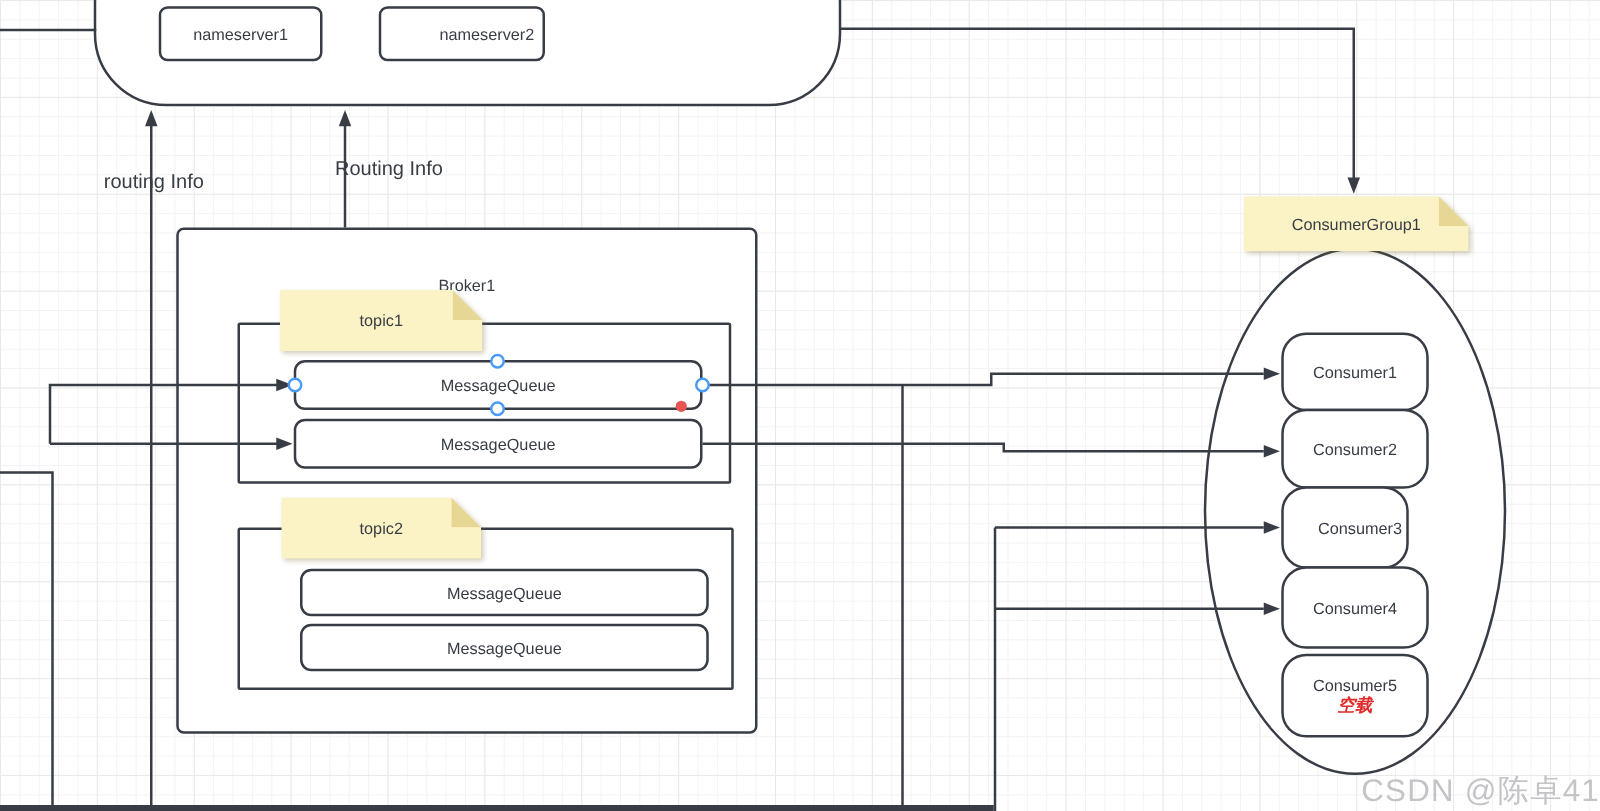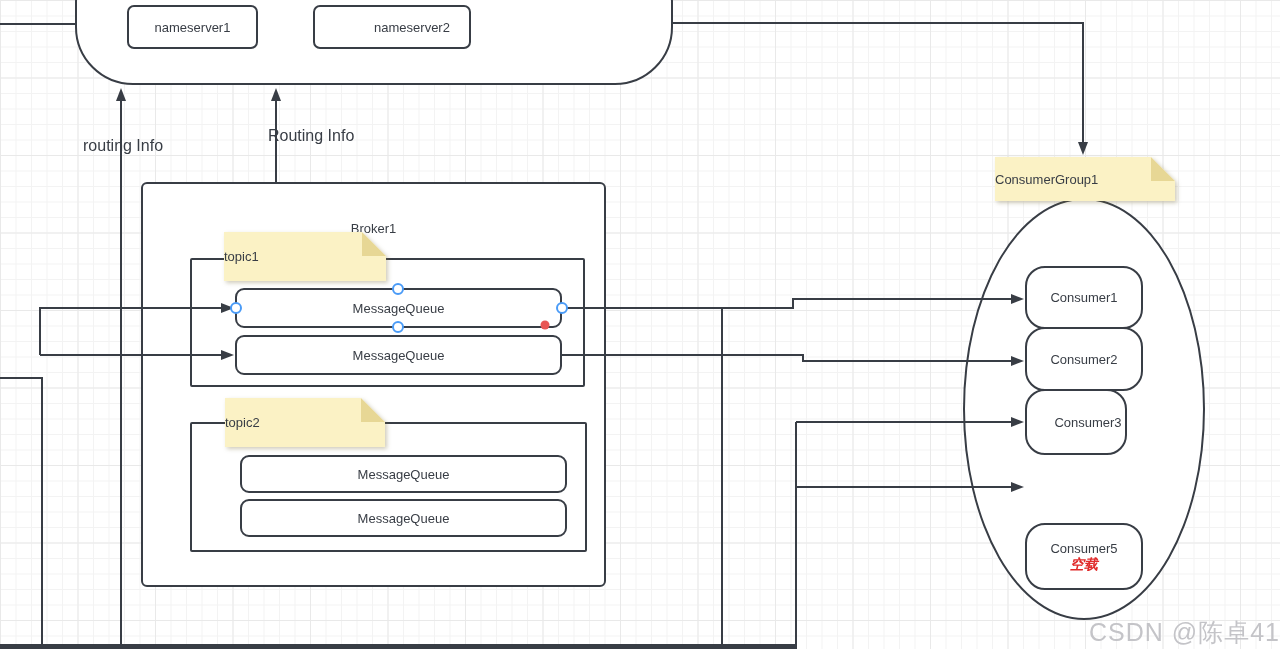--- a/index.html
+++ b/index.html
@@ -15,21 +15,21 @@
       linear-gradient(90deg,#f3f3f3 1px, transparent 1px);
     background-size:77.5px 77.5px,77.5px 77.5px,15.5px 15.5px,15.5px 15.5px;
   }
   .shape{position:absolute;box-sizing:border-box;background:#fff;border:2px solid #383d45;}
   .lbl{font-size:13px;white-space:nowrap;}
   .center{display:flex;align-items:center;justify-content:center;}
   .note-wrap{position:absolute;filter:drop-shadow(2px 2px 2px rgba(120,110,60,.35));z-index:10;}
   .note{
     position:absolute;inset:0;background:#fbf2c5;
     clip-path:polygon(0 0, calc(100% - 24px) 0, 100% 24px, 100% 100%, 0 100%);
-    display:flex;align-items:center;justify-content:flex-start;
+    display:flex;align-items:center;justify-content:center;
   }
   .note .fold{
     position:absolute;top:0;right:0;width:24px;height:24px;background:#e7d795;
     clip-path:polygon(0 0, 100% 100%, 0 100%);
   }
   .svg-overlay{position:absolute;left:0;top:0;z-index:50;pointer-events:none;}
   .routing-label{position:absolute;z-index:60;font-size:16px;white-space:nowrap;}
   .watermark{position:absolute;z-index:70;font-size:25px;letter-spacing:1px;color:#c4c4c8;white-space:nowrap;}
   .consumer{z-index:5;border-radius:20px;}
   .idle{color:#e02b2b;font-weight:bold;font-size:14px;line-height:17px;font-style:italic;}
@@ -38,21 +38,21 @@
 </head>
 <body>
 
 <div class="canvas">
 
   <div class="shape" style="left:75px;top:-55px;width:598px;height:140px;border-radius:58px;"></div>
 
   <div class="shape center" style="left:127px;top:5px;width:131px;height:44px;border-radius:7px;">
     <span class="lbl">nameserver1</span>
   </div>
-  <div class="shape center" style="left:313px;top:5px;width:158px;height:44px;border-radius:7px;padding-left:40px;">
+  <div class="shape center" style="left:303px;top:5px;width:133px;height:44px;border-radius:7px;padding-left:40px;">
     <span class="lbl">nameserver2</span>
   </div>
 
   <div class="shape" style="left:141px;top:182px;width:465px;height:405px;border-radius:6px;z-index:1;">
     <div class="lbl" style="position:absolute;left:0;top:4px;width:100%;text-align:center;margin-top:33px;">Broker1</div>
   </div>
 
   <div class="shape" style="left:190px;top:258px;width:395px;height:129px;border-radius:2px;z-index:2;"></div>
   <div class="shape center" style="left:235px;top:288px;width:327px;height:40px;border-radius:9px;z-index:5;">
     <span class="lbl">MessageQueue</span>
@@ -86,20 +86,23 @@
   <div class="shape" style="left:963px;top:198px;width:242px;height:422px;border-radius:50%;z-index:1;"></div>
 
   <div class="shape center consumer" style="left:1025px;top:266px;width:118px;height:63px;">
     <span class="lbl">Consumer1</span>
   </div>
   <div class="shape center consumer" style="left:1025px;top:327px;width:118px;height:64px;">
     <span class="lbl">Consumer2</span>
   </div>
   <div class="shape center consumer" style="left:1025px;top:389px;width:102px;height:66px;padding-left:24px;">
     <span class="lbl">Consumer3</span>
+  </div>
+  <div class="shape center consumer" style="left:1025px;top:453px;width:118px;height:66px;">
+    <span class="lbl">Consumer4</span>
   </div>
   <div class="shape center consumer c5lbl" style="left:1025px;top:523px;width:118px;height:67px;">
     <span class="lbl">Consumer5</span>
     <span class="idle">空载</span>
   </div>
 
   <div class="note-wrap" style="left:995px;top:157px;width:180px;height:44px;">
     <div class="note">
       <div class="fold"></div>
       <span class="lbl">ConsumerGroup1</span>

